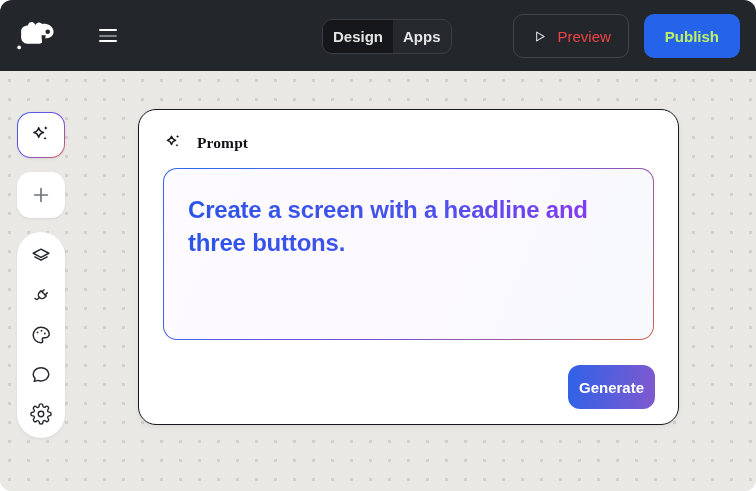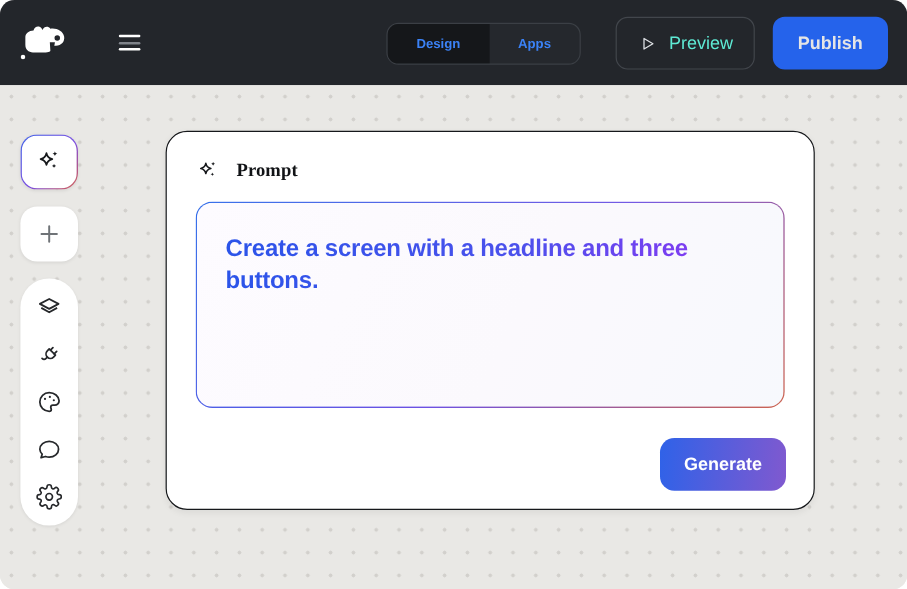--- a/index.html
+++ b/index.html
@@ -21,35 +21,35 @@
   .hamburger { margin-left:26px; width:20px; display:flex; flex-direction:column; gap:3.5px; cursor:pointer; padding:6px 1px; }
   .hamburger span { height:2px; border-radius:1px; background:#ffffff; }
   .hamburger span:nth-child(2){ background:#7f838a; }
 
   .seg {
     position:absolute; left:322px; top:19px; height:35px;
     display:flex; align-items:stretch; border:1px solid #3b3f45;
     border-radius:10px; overflow:hidden; background:#25282d;
   }
   .seg-item {
-    display:flex; align-items:center; padding:0 24px;
-    color:#3b82f6; font-size:11px; font-weight:700; cursor:pointer;
+    display:flex; align-items:center; padding:0 10px;
+    color:#e5e5e5; font-size:15px; font-weight:700; cursor:pointer;
   }
   .seg-item.active { background:#15171a; }
 
   .header-right { position:absolute; right:16px; top:14px; display:flex; gap:15px; }
   .btn-preview {
     height:44px; padding:0 17px; display:flex; align-items:center; gap:9px;
     border:1px solid #42464c; border-radius:10px; background:transparent;
-    color:#5eead4; font-size:15px; font-weight:500; cursor:pointer;
+    color:#ef4444; font-size:15px; font-weight:500; cursor:pointer;
   }
   .btn-publish {
     height:44px; padding:0 21px; display:flex; align-items:center;
     border:none; border-radius:10px; background:#2563eb;
-    color:#e5e5e5; font-size:15px; font-weight:700; cursor:pointer;
+    color:#bef264; font-size:15px; font-weight:700; cursor:pointer;
   }
 
   
   .canvas {
     position:absolute; left:0; top:71px; width:756px; height:420px;
     background-color:#e9e8e5;
     background-image:radial-gradient(circle, #d2d0cc 1.6px, transparent 1.7px);
     background-size:19px 19px;
   }
 
@@ -88,27 +88,27 @@
   .card-title { font-size:15.5px; font-weight:700; color:#111316; letter-spacing:.1px; }
   .prompt-box {
     position:absolute; left:24px; top:58px; width:491px; height:172px;
     border:1.5px solid transparent; border-radius:14px;
     background:linear-gradient(115deg,#fdfbff 0%,#fbf9fd 55%,#f7f9fd 100%) padding-box,
                linear-gradient(135deg,#2e6be9 0%,#6d51e3 55%,#cd6450 100%) border-box;
     cursor:text;
   }
   .prompt-text {
     margin:25px 26px 0 24px; max-width:445px;
-    font-size:20px; line-height:1.36; font-weight:700; letter-spacing:-.2px;
+    font-size:24px; line-height:1.36; font-weight:700; letter-spacing:-.2px;
     background:linear-gradient(92deg,#2b54e9 0%,#4b51ec 55%,#9036f3 100%);
     -webkit-background-clip:text; background-clip:text;
     -webkit-text-fill-color:transparent; color:transparent;
   }
   .btn-generate {
-    position:absolute; right:23px; bottom:15px; width:105px; height:44px;
+    position:absolute; right:23px; bottom:15px; width:87px; height:44px;
     border:none; border-radius:12px;
     background:linear-gradient(96deg,#2f62e8 0%,#8059cf 100%);
     color:#ffffff; font-size:15px; font-weight:600; cursor:pointer;
   }
 </style>
 </head>
 <body>
 
 <div class="app">
 

